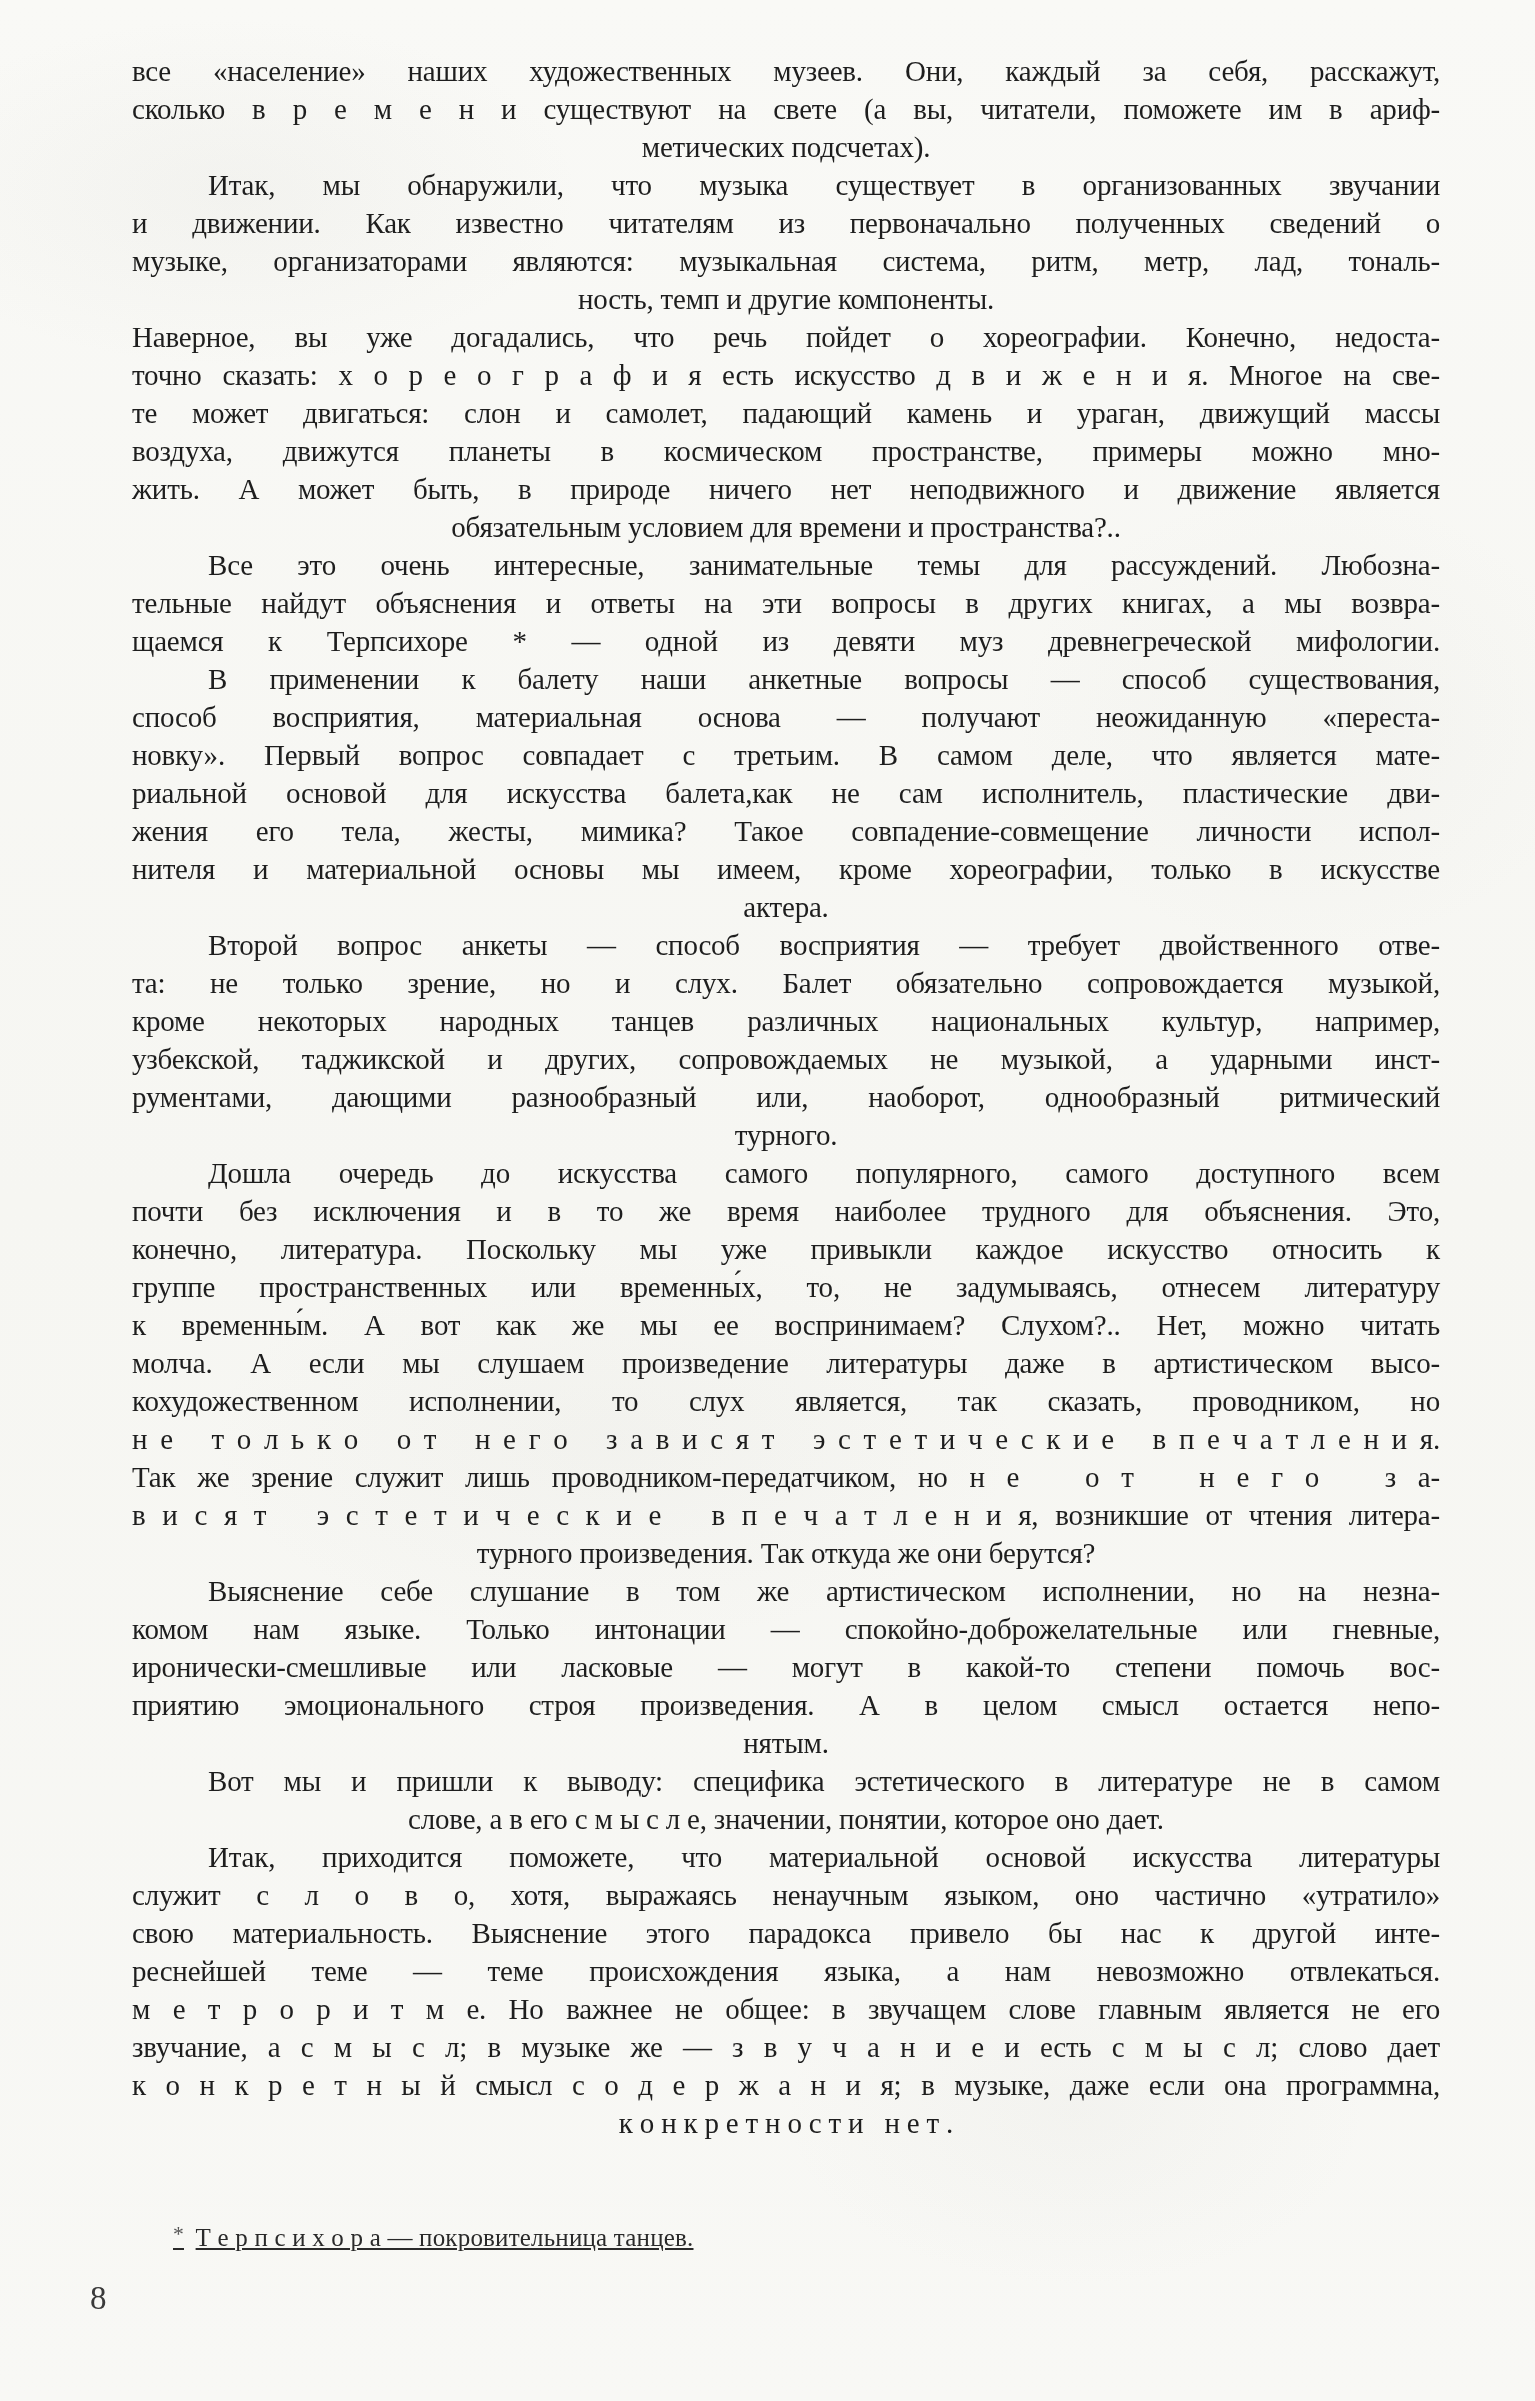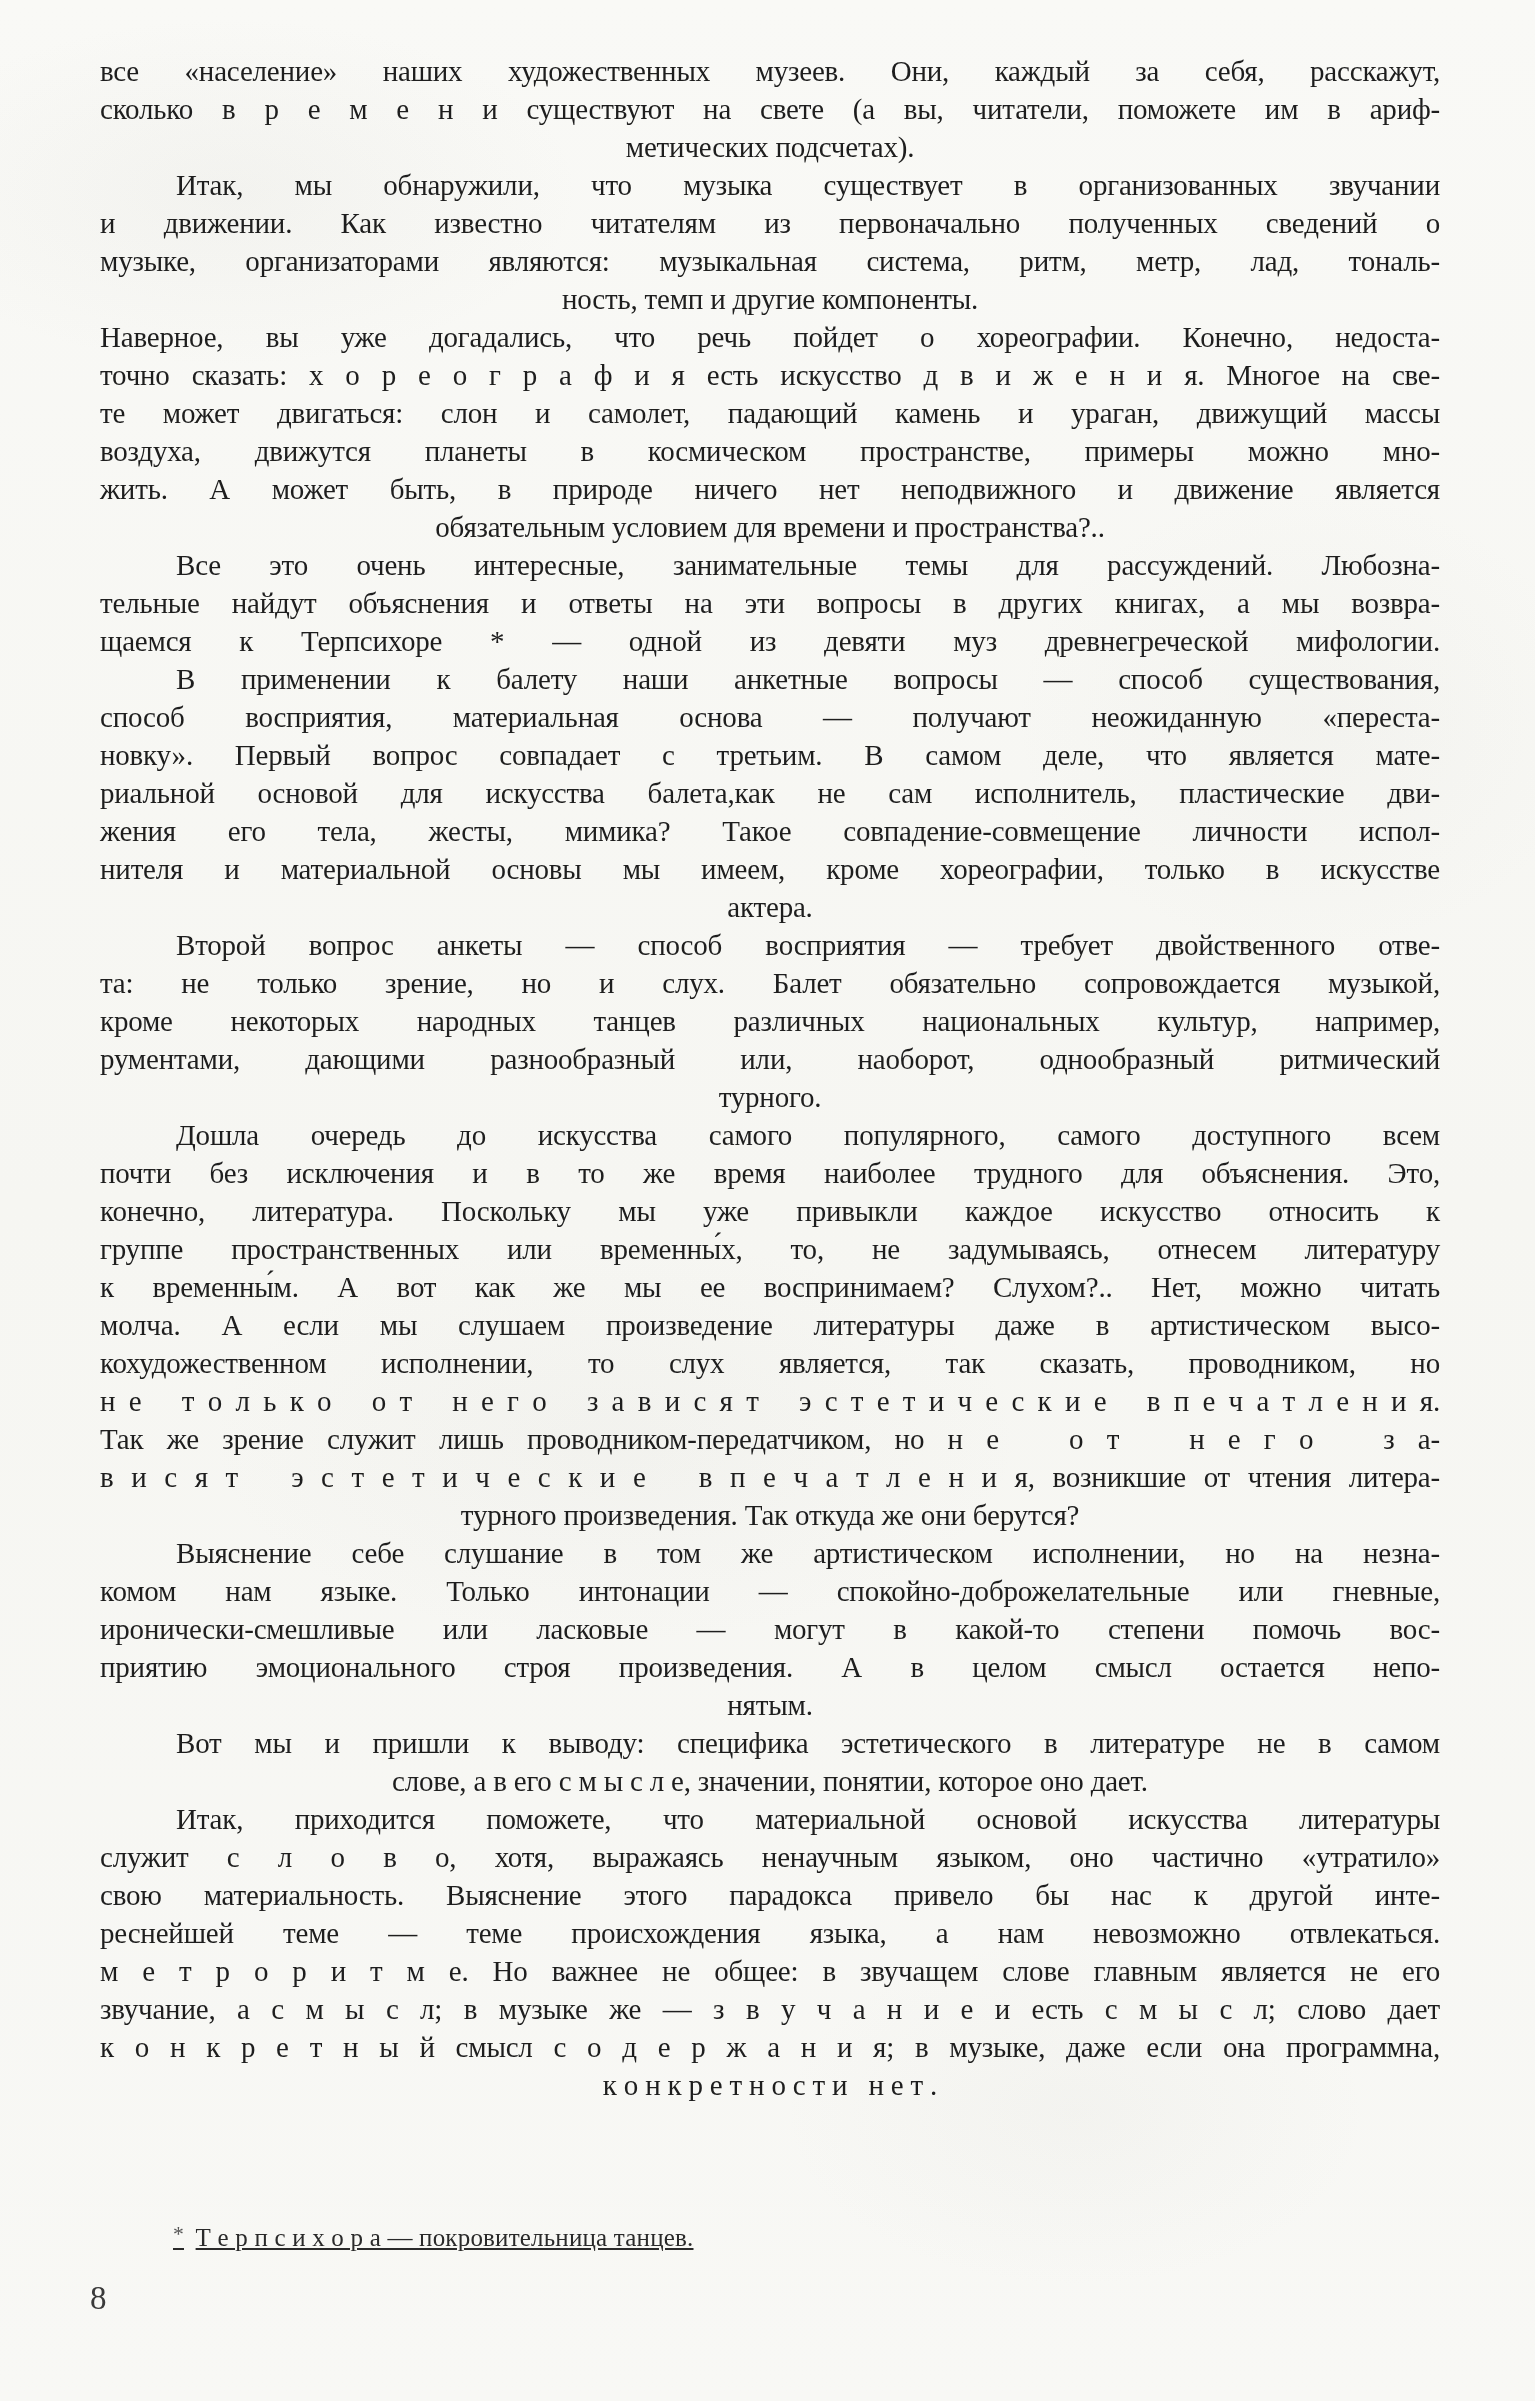--- a/index.html
+++ b/index.html
@@ -27,20 +27,21 @@
     line-height: 38px;
     color: #1e1e1e;
     letter-spacing: -0.2px;
   }
   .line {
     text-align: justify;
     text-align-last: justify;
     white-space: normal;
     height: 38px;
     overflow: visible;
+    margin-left: 32px;
   }
   .line.last {
     text-align: center;
     text-align-last: auto;
   }
   .line.indent { text-indent: 76px; }
   .footnote {
     position: absolute;
     left: 173px; top: 2222px;
     font-size: 25px;
@@ -85,20 +86,21 @@
       <div class="line indent">В применении к балету наши анкетные вопросы — способ существования,</div>
       <div class="line">способ восприятия, материальная основа — получают неожиданную «переста-</div>
       <div class="line">новку». Первый вопрос совпадает с третьим. В самом деле, что является мате-</div>
       <div class="line">риальной основой для искусства балета,как не сам исполнитель, пластические дви-</div>
       <div class="line">жения его тела, жесты, мимика? Такое совпадение-совмещение личности испол-</div>
       <div class="line">нителя и материальной основы мы имеем, кроме хореографии, только в искусстве</div>
       <div class="line last">актера.</div>
       <div class="line indent">Второй вопрос анкеты — способ восприятия — требует двойственного отве-</div>
       <div class="line">та: не только зрение, но и слух. Балет обязательно сопровождается музыкой,</div>
       <div class="line">кроме некоторых народных танцев различных национальных культур, например,</div>
+      <div class="line">узбекской, таджикской и других, сопровождаемых не музыкой, а ударными инст-</div>
       <div class="line">рументами, дающими разнообразный или, наоборот, однообразный ритмический</div>
       <div class="line last">турного.</div>
       <div class="line indent">Дошла очередь до искусства самого популярного, самого доступного всем</div>
       <div class="line">почти без исключения и в то же время наиболее трудного для объяснения. Это,</div>
       <div class="line">конечно, литература. Поскольку мы уже привыкли каждое искусство относить к</div>
       <div class="line">группе пространственных или временны́х, то, не задумываясь, отнесем литературу</div>
       <div class="line">к временны́м. А вот как же мы ее воспринимаем? Слухом?.. Нет, можно читать</div>
       <div class="line">молча. А если мы слушаем произведение литературы даже в артистическом высо-</div>
       <div class="line">кохудожественном исполнении, то слух является, так сказать, проводником, но</div>
       <div class="line">н&nbsp;е &nbsp; т&nbsp;о&nbsp;л&nbsp;ь&nbsp;к&nbsp;о &nbsp; о&nbsp;т &nbsp; н&nbsp;е&nbsp;г&nbsp;о &nbsp; з&nbsp;а&nbsp;в&nbsp;и&nbsp;с&nbsp;я&nbsp;т &nbsp; э&nbsp;с&nbsp;т&nbsp;е&nbsp;т&nbsp;и&nbsp;ч&nbsp;е&nbsp;с&nbsp;к&nbsp;и&nbsp;е &nbsp; в&nbsp;п&nbsp;е&nbsp;ч&nbsp;а&nbsp;т&nbsp;л&nbsp;е&nbsp;н&nbsp;и&nbsp;я.</div>

